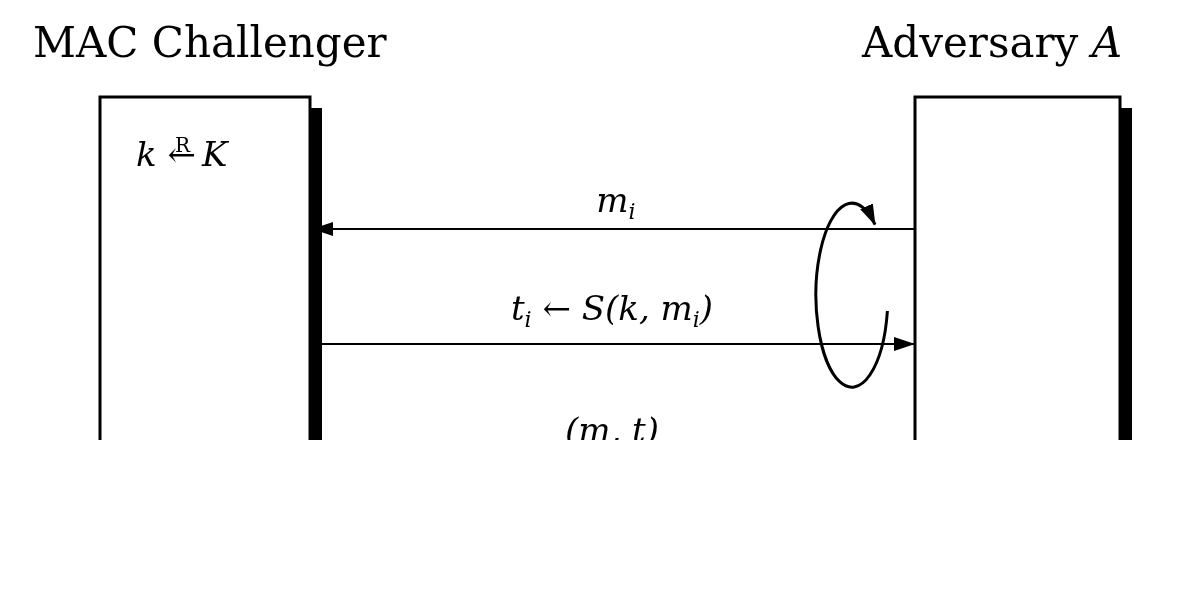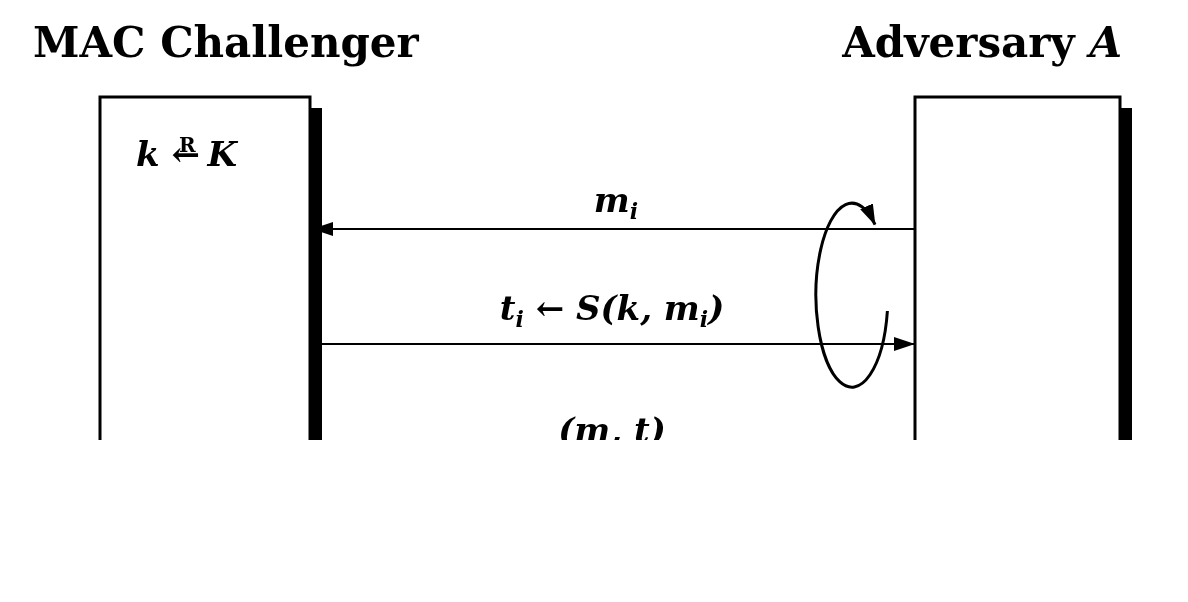--- a/index.html
+++ b/index.html
@@ -6,21 +6,20 @@
     margin: 0;
     padding: 0;
     background: #ffffff;
   }
   .canvas {
     position: relative;
     width: 1188px;
     height: 440px;
     background: #ffffff;
     overflow: hidden;
-    font-weight: bold;
   }
   svg text {
     font-family: "DejaVu Serif", "DejaVu Sans", serif;
     fill: #000000;
     white-space: pre;
   }
   .title {
     font-size: 42px;
     font-style: normal;
   }

